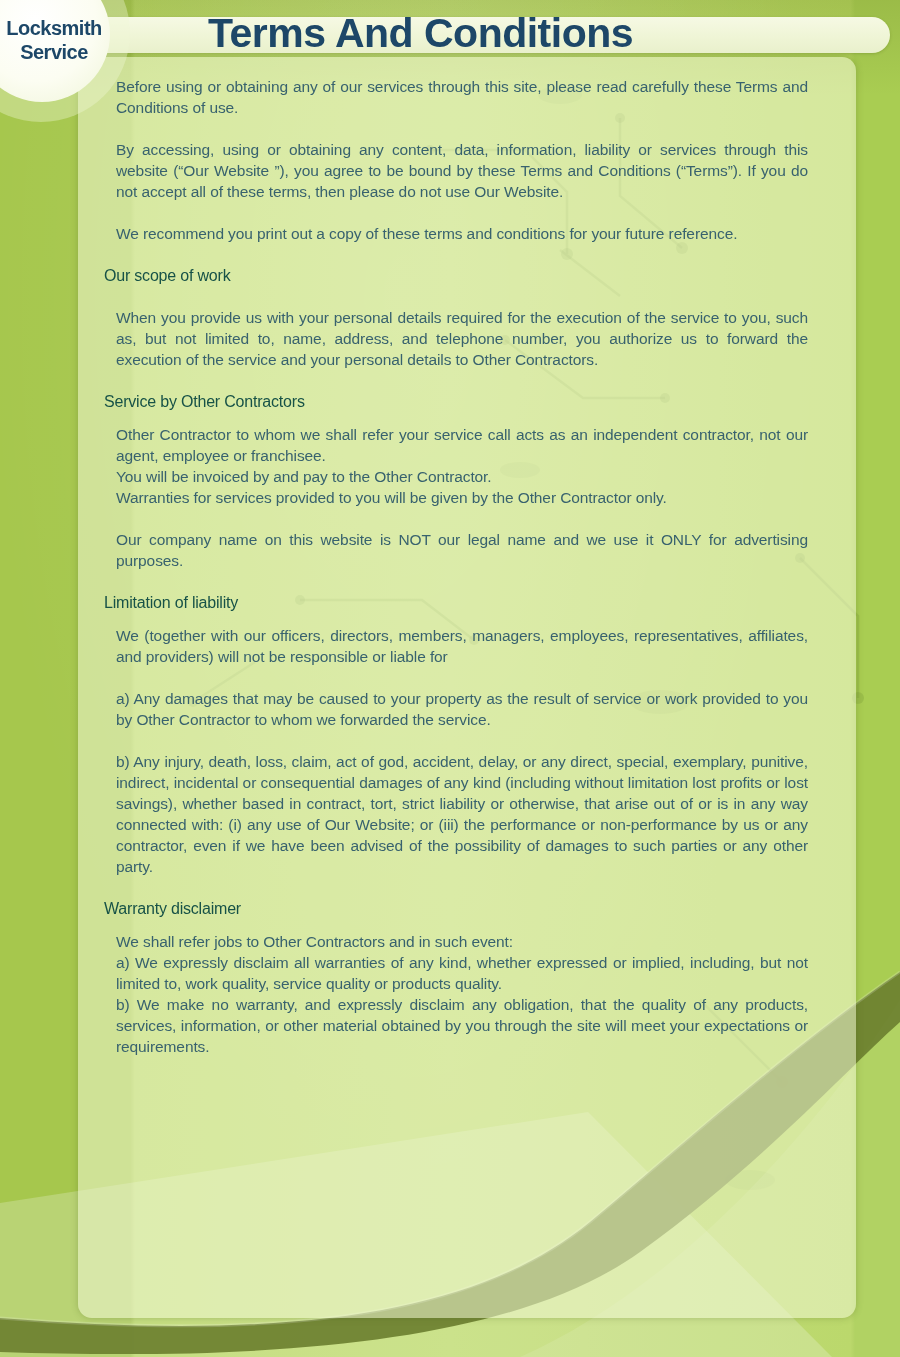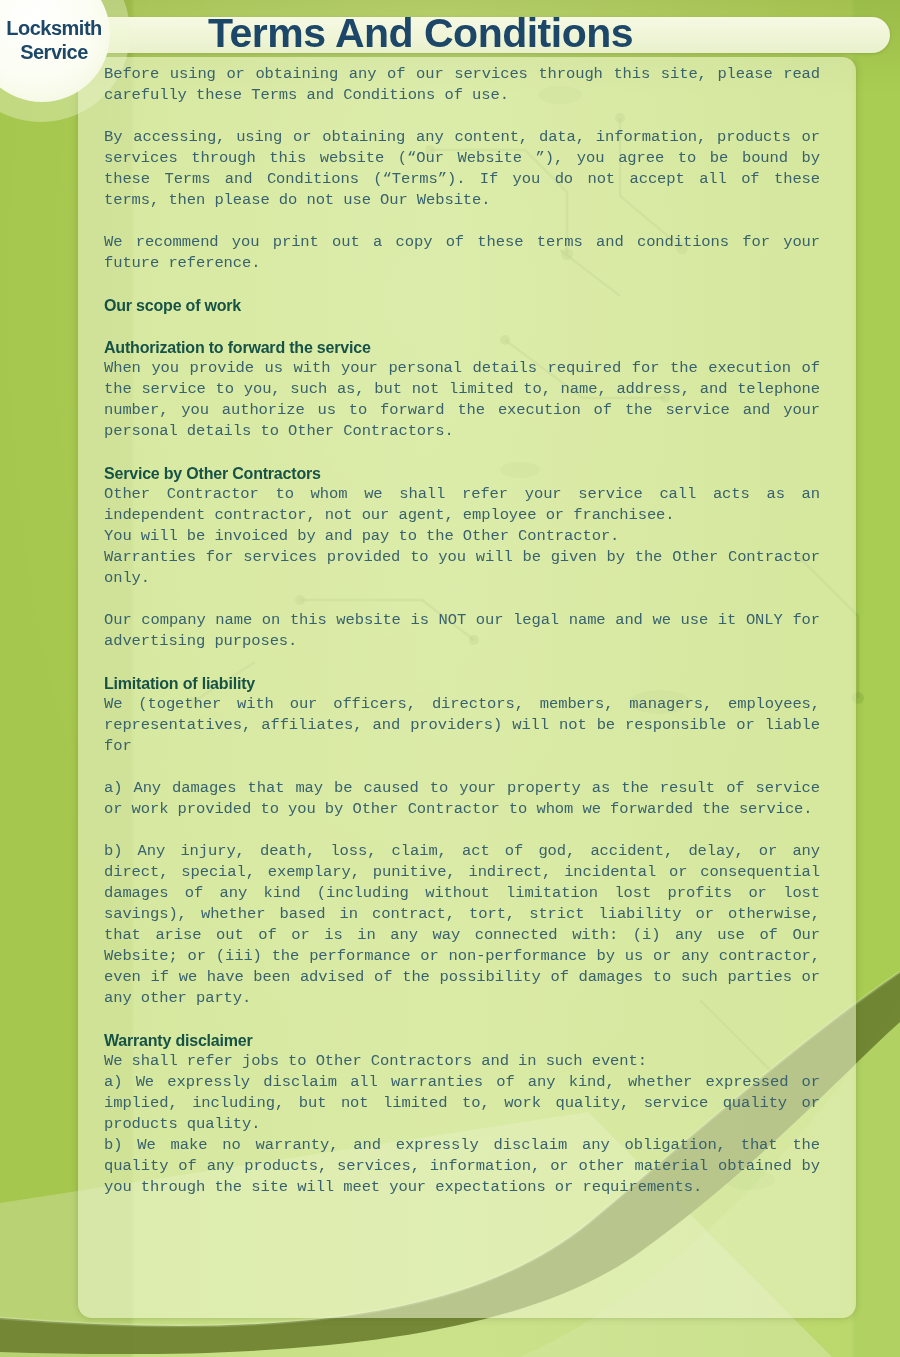--- a/index.html
+++ b/index.html
@@ -43,25 +43,25 @@
     text-align:center;font-weight:bold;font-size:20px;line-height:24px;
     letter-spacing:-0.5px;color:var(--title-text,#1d4768);white-space:pre-line;
   }
   .content{
     position:absolute;left:104px;top:64px;width:716px;z-index:7;
     color:var(--body-text,#38626e);
     font-size:15.5px;line-height:21px;letter-spacing:-0.1px;
   }
   .section{margin:0 0 21px 0;}
   .section-heading{
-    font-weight:bold;font-size:16px;color:var(--heading-text,#175247);
+    font-weight:normal;font-size:16px;color:var(--heading-text,#175247);
     letter-spacing:-0.2px;
   }
   .section-body{
-    white-space:pre-line;text-align:justify;margin:0;font-family:Liberation Mono, monospace;
+    white-space:pre-line;text-align:justify;margin:12px;
   }
 </style>
 </head>
 <body>
 
 <svg class="decor" viewBox="0 0 900 1357" xmlns="http://www.w3.org/2000/svg">
   <g stroke="#7fa03a" stroke-width="2.5" fill="none" opacity="0.30">
     <path d="M430,150 h95 l42,42 v62"></path>
     <path d="M620,118 v78 l62,52"></path>
     <path d="M505,340 l78,58 h82"></path>
@@ -106,31 +106,30 @@
 <div class="logo-text">Locksmith
 Service</div>
 
 <div class="content">
   <div class="section">
     <div class="section-heading"></div>
     <div class="section-body">Before using or obtaining any of our services through this site, please read carefully these Terms and Conditions of use.</div>
   </div>
   <div class="section">
     <div class="section-heading"></div>
-    <div class="section-body">By accessing, using or obtaining any content, data, information, products or services through this website (“Our Website ”), you agree to be bound by these Terms and Conditions (“Terms”). If you do not accept all of these terms, then please do not use Our Website.</div>
+    <div class="section-body">By accessing, using or obtaining any content, data, information, liability or services through this website (“Our Website ”), you agree to be bound by these Terms and Conditions (“Terms”). If you do not accept all of these terms, then please do not use Our Website.</div>
   </div>
   <div class="section">
     <div class="section-heading"></div>
     <div class="section-body">We recommend you print out a copy of these terms and conditions for your future reference.</div>
   </div>
   <div class="section">
     <div class="section-heading">Our scope of work</div>
   </div>
   <div class="section">
-    <div class="section-heading">Authorization to forward the service</div>
     <div class="section-body">When you provide us with your personal details required for the execution of the service to you, such as, but not limited to, name, address, and telephone number, you authorize us to forward the execution of the service and your personal details to Other Contractors.</div>
   </div>
   <div class="section">
     <div class="section-heading">Service by Other Contractors</div>
     <div class="section-body">Other Contractor to whom we shall refer your service call acts as an independent contractor, not our agent, employee or franchisee.
 You will be invoiced by and pay to the Other Contractor.
 Warranties for services provided to you will be given by the Other Contractor only.
 
 Our company name on this website is NOT our legal name and we use it ONLY for advertising purposes.</div>
   </div>

